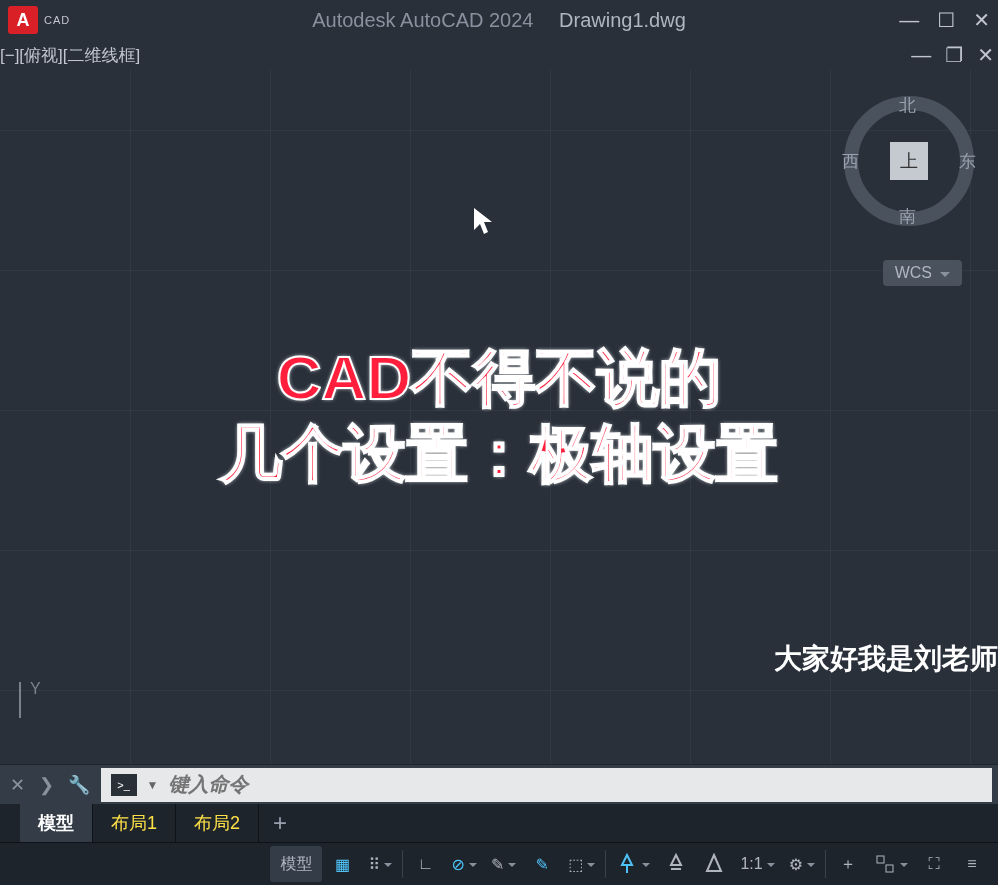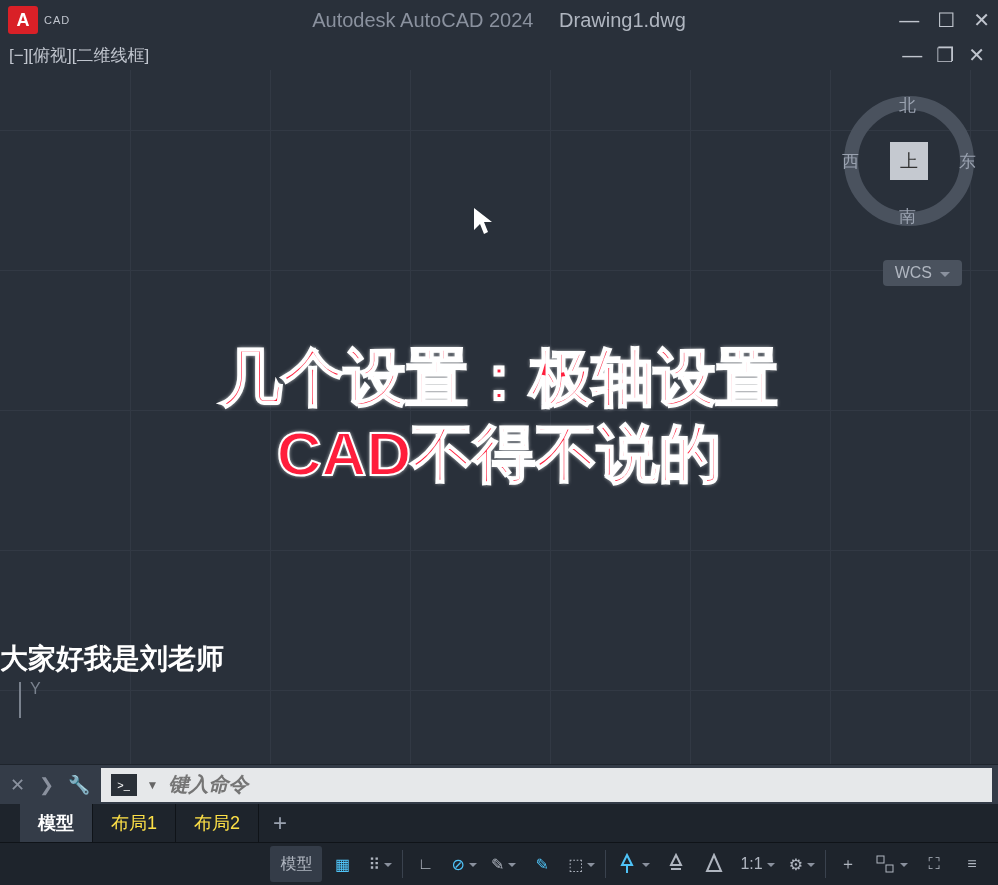--- a/index.html
+++ b/index.html
@@ -53,21 +53,21 @@
 .win-controls {
   position: absolute;
   right: 8px;
   display: flex;
   gap: 18px;
   align-items: center;
 }
 .win-btn { color: #c0c5ce; font-size: 20px; cursor: pointer; }
 .viewport-header {
   height: 30px;
-  padding: 4px 9px;
+  padding: 4px 0;
   display: flex;
   align-items: center;
   justify-content: space-between;
 }
 .view-label { color: #c0c5ce; font-size: 17px; }
 .doc-controls { display: flex; gap: 14px; align-items: center; margin-right: 4px; }
 .canvas-area {
   position: relative;
   height: 694px;
   background: #29303a;
@@ -154,21 +154,21 @@
   line-height: 1.22;
   -webkit-text-stroke: 2px #fff;
   text-shadow: 0 0 4px #fff;
   font-family: "Microsoft YaHei", sans-serif;
 }
 .subtitle {
   position: absolute;
   left: 0;
   right: 0;
   top: 570px;
-  text-align: left;
+  text-align: right;
   color: #fff;
   font-size: 28px;
   font-weight: 600;
 }
 .command-bar {
   height: 40px;
   background: #343c48;
   display: flex;
   align-items: center;
   padding: 0 6px;
@@ -322,22 +322,22 @@
   <div class="wcs-badge">
     <span>WCS</span>
   </div>
 
   <svg class="ucs-icon" viewBox="0 0 44 44">
     <line x1="6" y1="38" x2="6" y2="2" stroke="#7a828e" stroke-width="2"></line>
     <text x="16" y="14" fill="#7a828e" font-size="16">Y</text>
   </svg>
 
   <div class="overlay-title">
+    <div>CAD不得不说的</div>
     <div>几个设置：极轴设置</div>
-    <div>CAD不得不说的</div>
   </div>
   <div class="subtitle">大家好我是刘老师</div>
 </div>
 
 <div class="command-bar">
   <span class="cmd-close">✕</span>
   <span class="cmd-icon">❯</span>
   <span class="cmd-icon">🔧</span>
   <div class="cmd-input-wrap">
     <span class="cmd-prompt">&gt;_</span>

